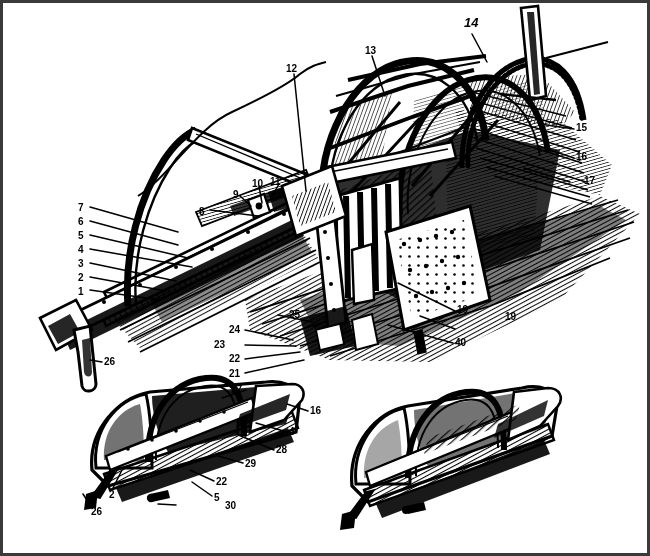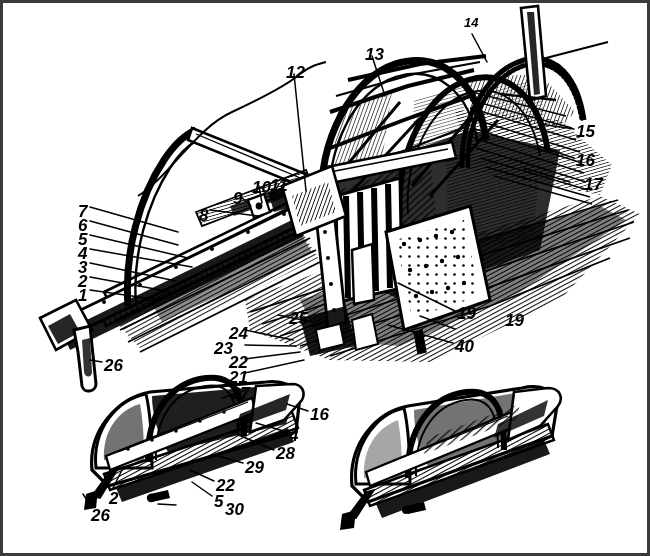--- a/index.html
+++ b/index.html
@@ -17,27 +17,26 @@
     border:3px solid #3a3a3a;
     box-sizing:border-box;
     pointer-events:none;
     z-index:40;
   }
   #art{position:absolute;left:0;top:0;width:650px;height:556px;}
   .callout{
     position:absolute;
     font-family:"Liberation Sans",sans-serif;
     font-weight:bold;
-    font-size:17px;
+    font-size:10px;
     line-height:1;
     color:#000000;
     white-space:nowrap;
     z-index:30;
     letter-spacing:0px;
-    font-style:italic;
   }
   .callout.italic{font-style:italic;font-size:13px;}
 </style>
 </head>
 <body>
 
 <div id="figure">
 
   <svg id="art" viewBox="0 0 650 556" xmlns="http://www.w3.org/2000/svg">
     <defs>

